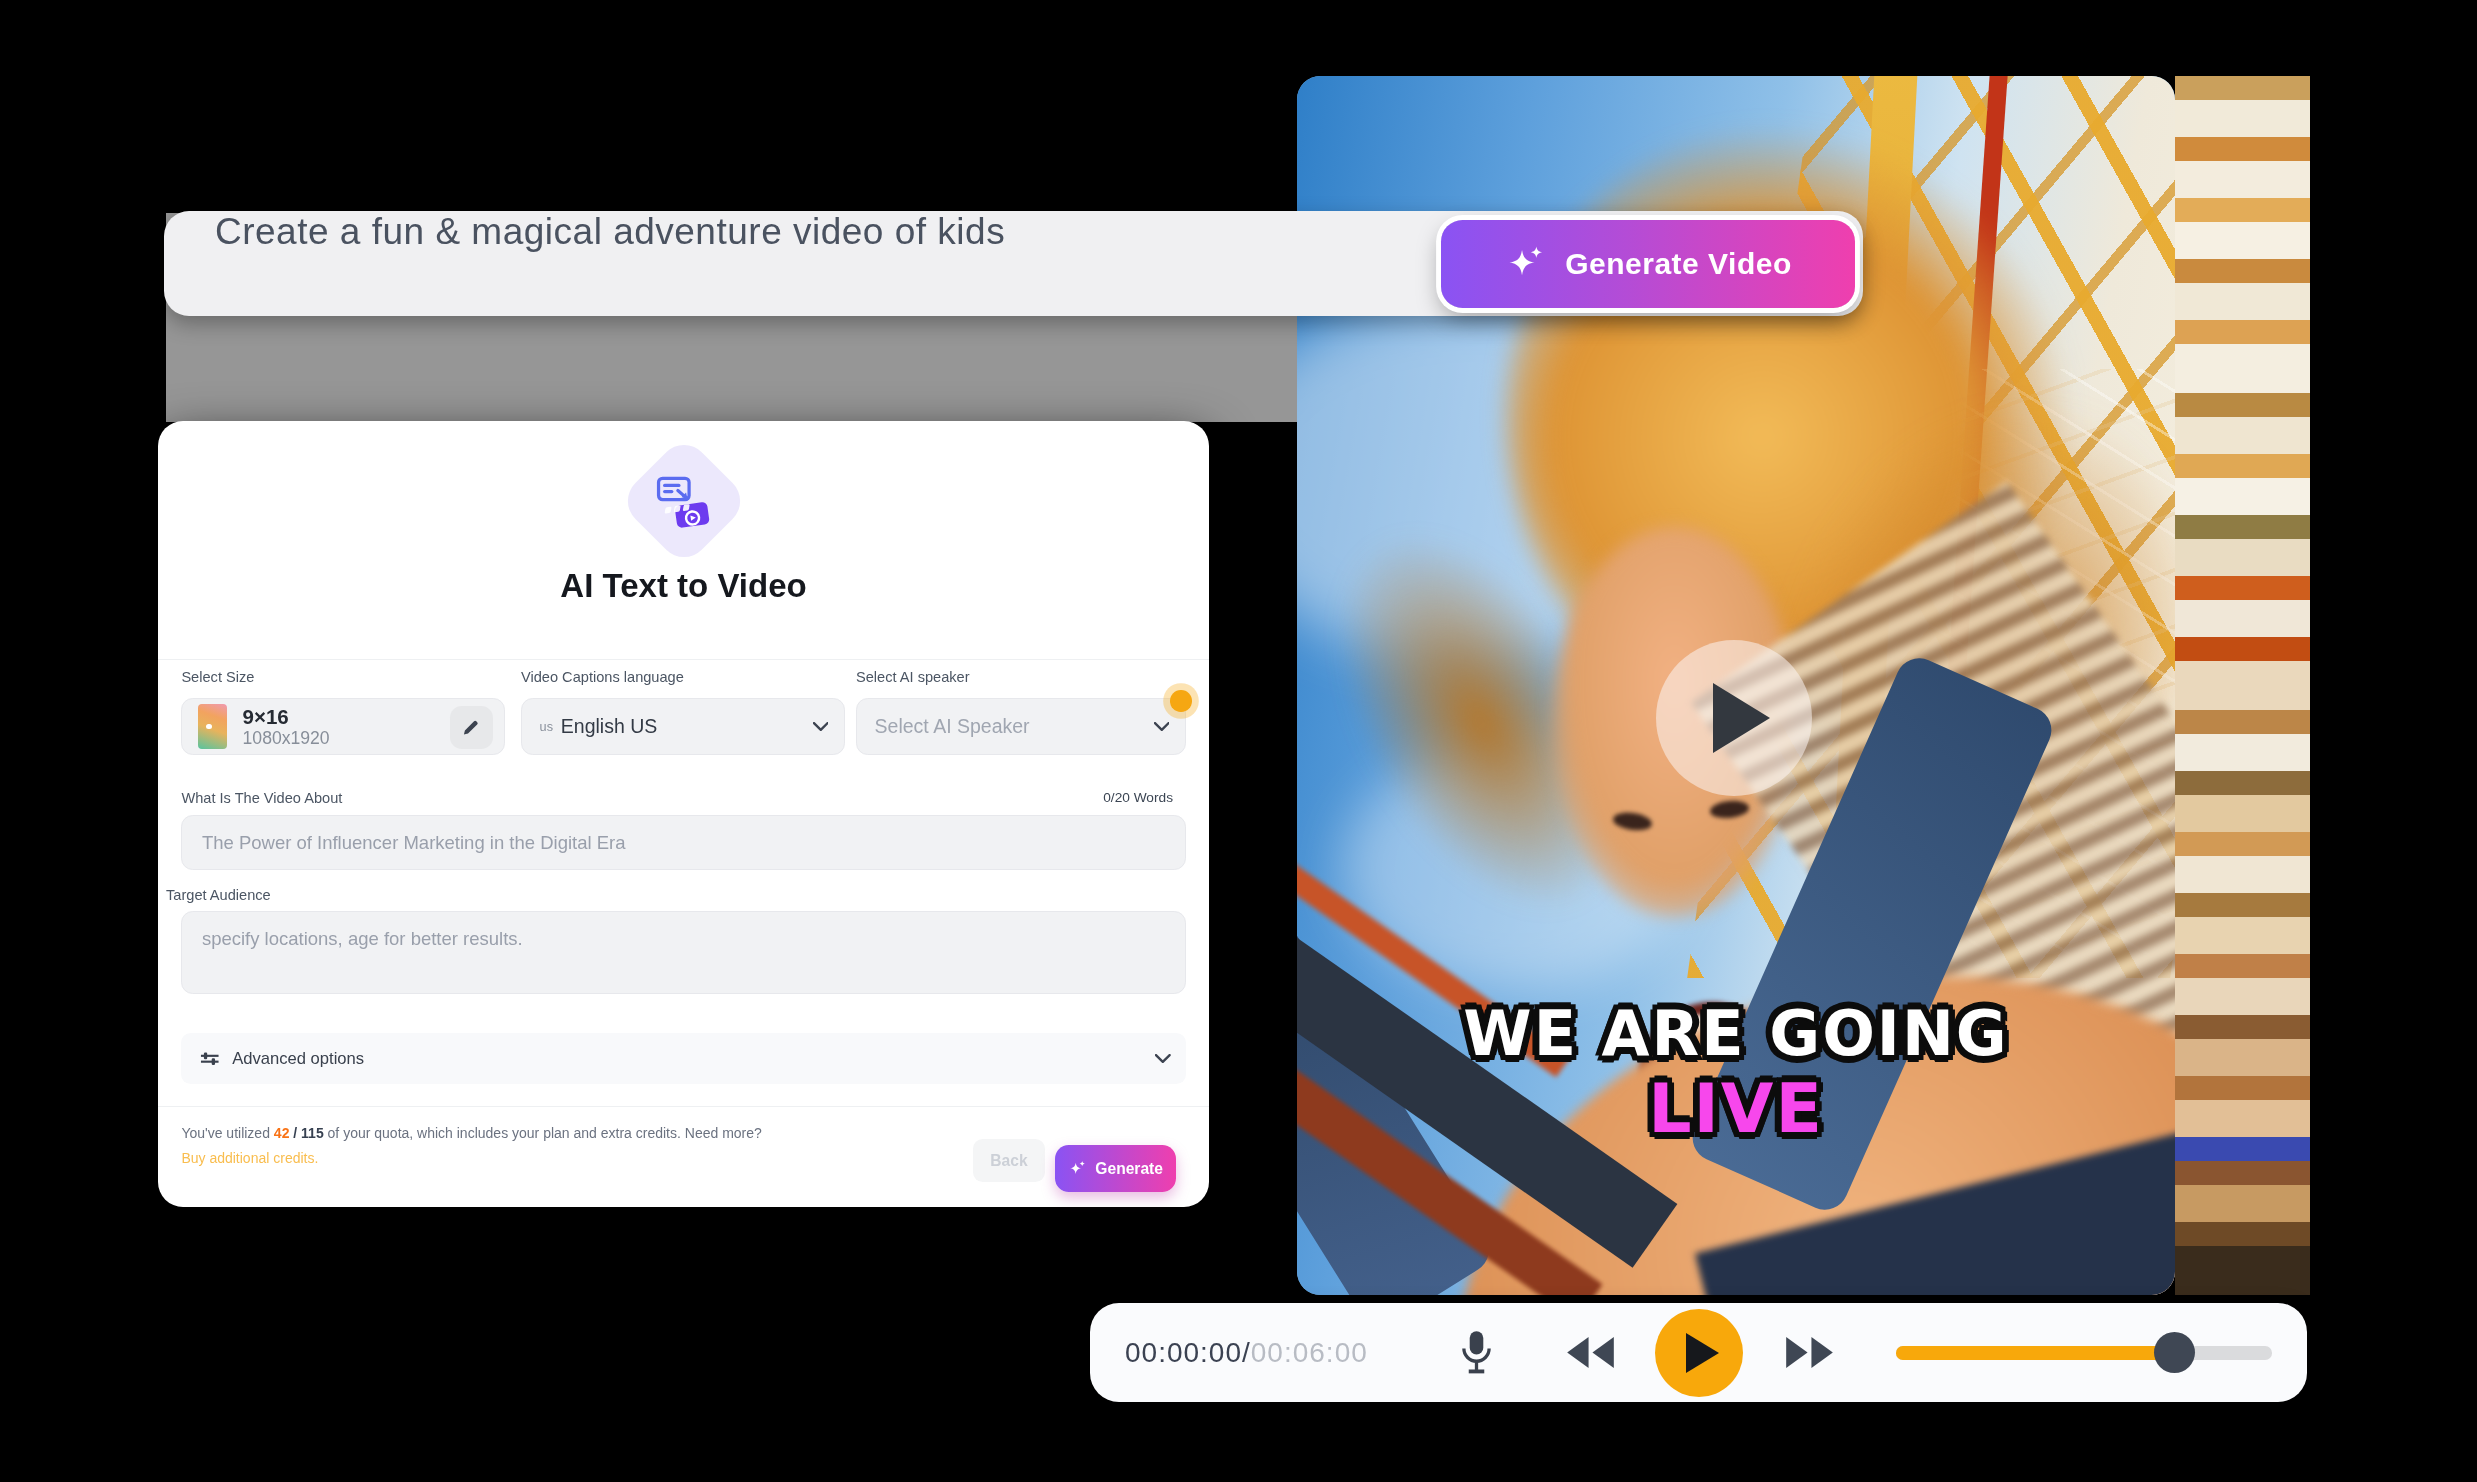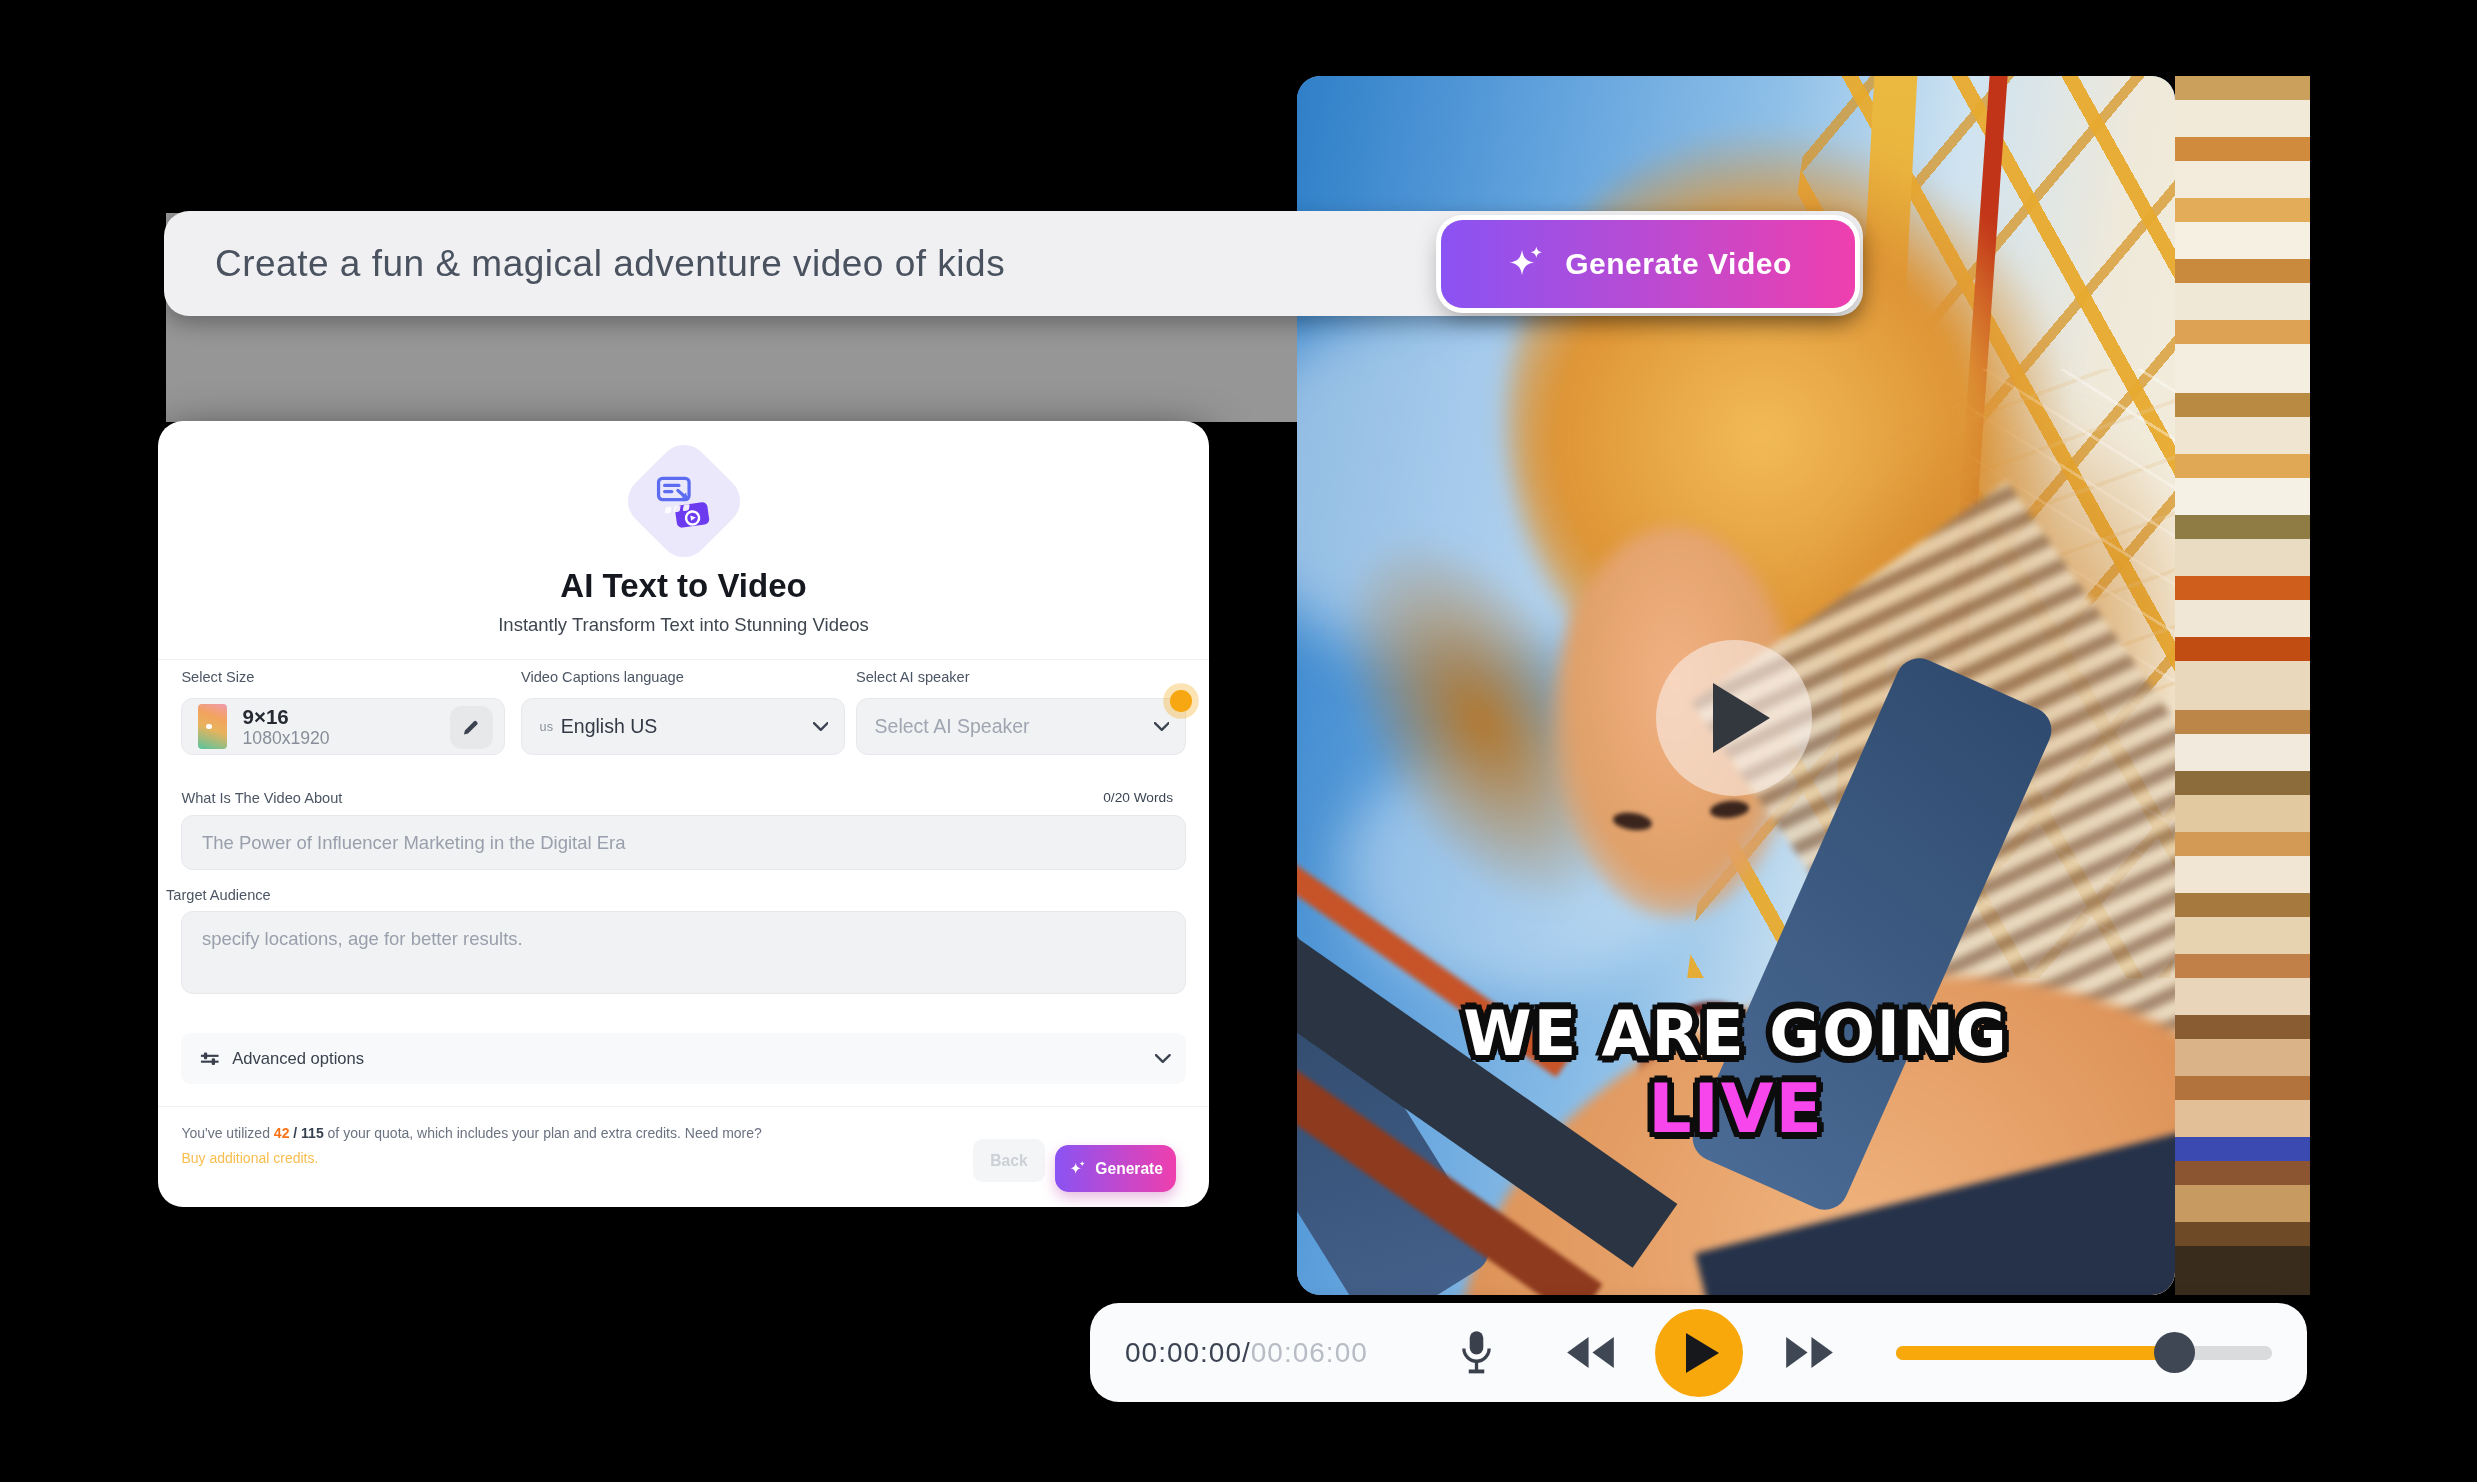--- a/index.html
+++ b/index.html
@@ -5,21 +5,21 @@
   html,body{margin:0;padding:0;background:#000;}
   .stage{position:relative;width:2477px;height:1482px;background:#000;overflow:hidden;
          font-family:"Liberation Sans","DejaVu Sans",sans-serif;}
   .abs{position:absolute;}
 
   
   .backdrop{left:166px;top:213px;width:1133px;height:209px;background:#969696;}
 
   
   .prompt-bar{left:164px;top:211px;width:1699px;height:105px;background:#f0f0f2;border-radius:25px;
-              display:flex;align-items:center;box-shadow:0 7.8px 21.5px rgba(0,0,0,.30);}
+              display:flex;align-items:flex-start;box-shadow:0 7.8px 21.5px rgba(0,0,0,.30);}
   .prompt-text{margin-left:51px;font-size:37px;color:#4a5260;letter-spacing:0.5px;}
   .gen-video-btn{position:absolute;right:7.8px;top:8.8px;width:414px;height:88px;border-radius:21.5px;
       background:linear-gradient(90deg,#8a53f3 0%,#b44cd6 45%,#ef3fae 100%);
       box-shadow:0 0 0 4.9px #ffffff,0 9.8px 23.4px rgba(0,0,0,.35);
       display:flex;align-items:center;justify-content:center;gap:17.6px;cursor:pointer;}
   .gen-video-btn span{color:#fff;font-size:30px;font-weight:bold;letter-spacing:0.5px;}
 
   
   .card{left:158px;top:421px;width:1051px;height:786px;background:#ffffff;border-radius:25px;
         box-shadow:0 19.5px 49px rgba(0,0,0,.85);}
@@ -214,21 +214,20 @@
           <rect x="21" y="30" width="6" height="6" rx="1.5" fill="#fff" transform="skewX(-18)" opacity=".9"></rect>
           <rect x="30" y="30" width="6" height="6" rx="1.5" fill="#fff" transform="skewX(-18)" opacity=".9"></rect>
           <rect x="39" y="30" width="6" height="6" rx="1.5" fill="#fff" transform="skewX(-18)" opacity=".9"></rect>
           <circle cx="36" cy="44" r="6.4" fill="none" stroke="#fff" stroke-width="2.4"></circle>
           <path d="M34.2 41.4 l5 2.6 l-5 2.6 z" fill="#fff"></path>
         </g>
       </svg>
     </div>
 
     <div class="abs card-title">AI Text to Video</div>
-    <div class="abs card-subtitle">Instantly Transform Text into Stunning Videos</div>
     <div class="abs divider" style="top:238px;"></div>
 
     <div class="abs field-label" style="left:23.4px;top:248px;">Select Size</div>
     <div class="abs field-label" style="left:363px;top:248px;text-align:center;">Video Captions language</div>
     <div class="abs field-label" style="left:698px;top:248px;">Select AI speaker</div>
 
     <div class="abs box size-box">
       <div class="size-thumb"></div>
       <div style="margin-left:15.6px;">
         <div class="size-ratio">9×16</div>

